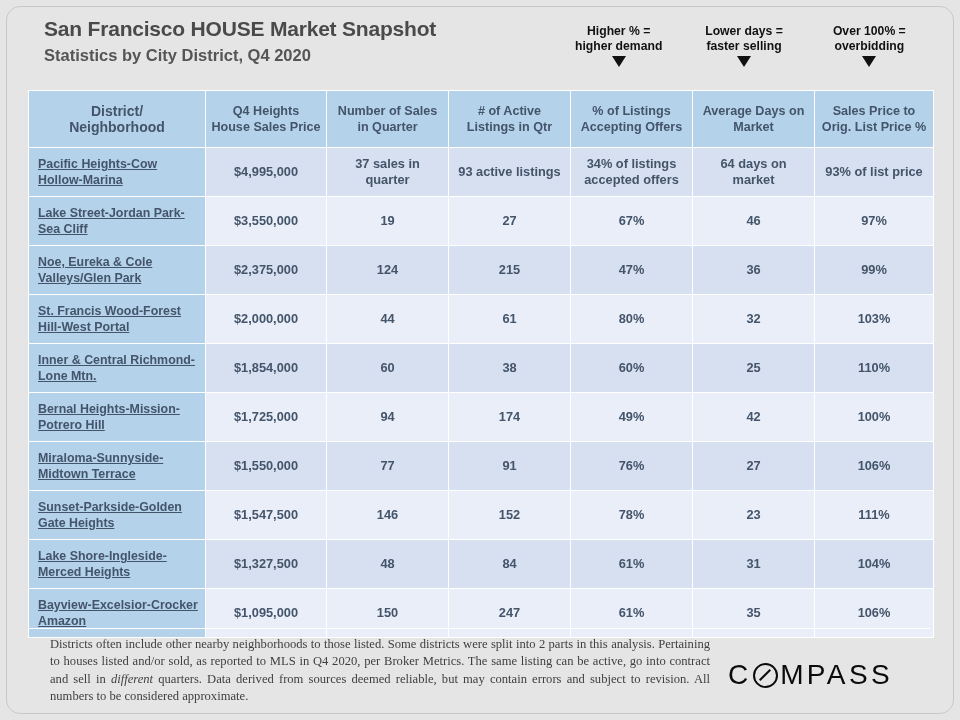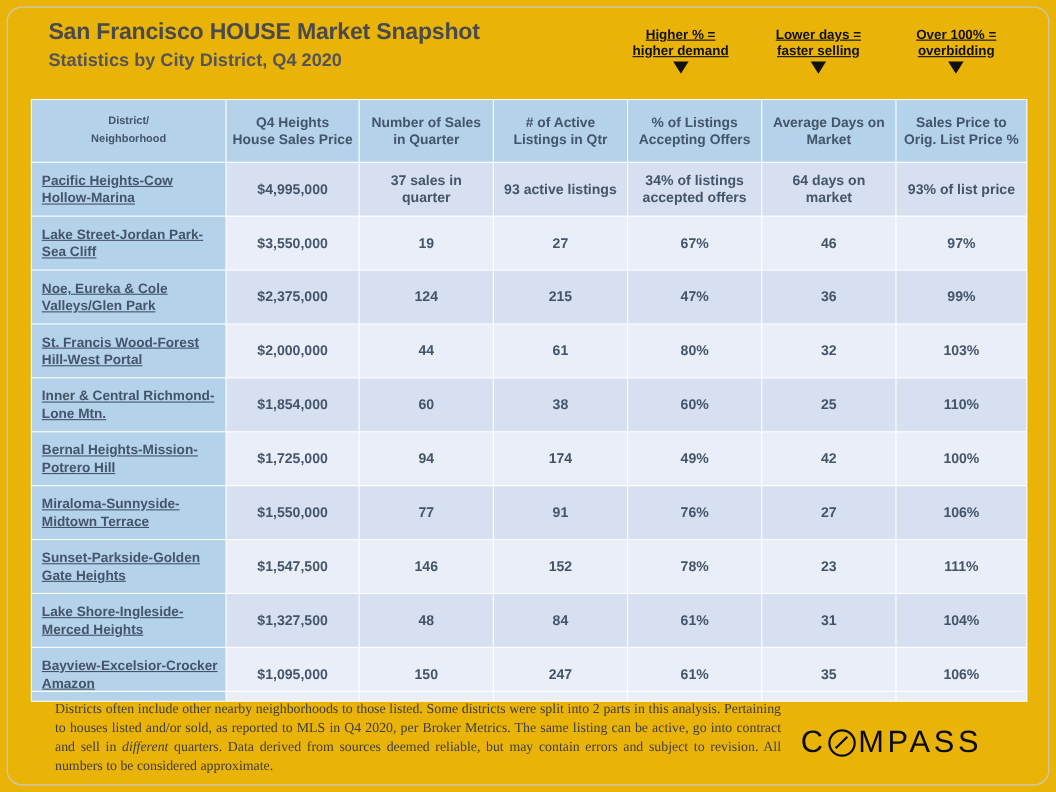--- a/index.html
+++ b/index.html
@@ -9,21 +9,21 @@
     height: 720px;
     background: #ffffff;
     font-family: "Liberation Sans", sans-serif;
     overflow: hidden;
   }
 
   #slide {
     position: relative;
     width: 960px;
     height: 720px;
-    background: #eab308;
+    background: #e5e5e5;
   }
 
   
   #frame {
     position: absolute;
     left: 6px; top: 6px;
     width: 948px; height: 708px;
     border: 1px solid #c9c9c9;
     border-radius: 14px;
     pointer-events: none;
@@ -60,21 +60,20 @@
     height: 60px;
     display: flex;
   }
   .callout {
     flex: 1;
     text-align: center;
     color: #111111;
     font-size: 12.2px;
     font-weight: bold;
     line-height: 15px;
-    text-decoration: underline;
   }
   .callout .cl-line { display: block; white-space: nowrap; }
   .callout .arrow {
     display: block;
     margin: 2px auto 0;
     width: 0; height: 0;
     border-left: 7px solid transparent;
     border-right: 7px solid transparent;
     border-top: 11px solid #111111;
   }
@@ -101,21 +100,21 @@
     background: #b4d3ea;
     color: #44546a;
     font-size: 12.6px;
     font-weight: bold;
     text-align: center;
     vertical-align: middle;
     height: 56px;
     padding: 4px 4px;
     line-height: 16px;
   }
-  #table th.hdr-district { font-size: 10px; }
+  #table th.hdr-district { font-size: 14px; }
 
   #table td {
     height: 48px;
     font-size: 12.8px;
     color: #44546a;
     vertical-align: middle;
     padding: 3px 6px;
     line-height: 16px;
   }
   #table td.district {

